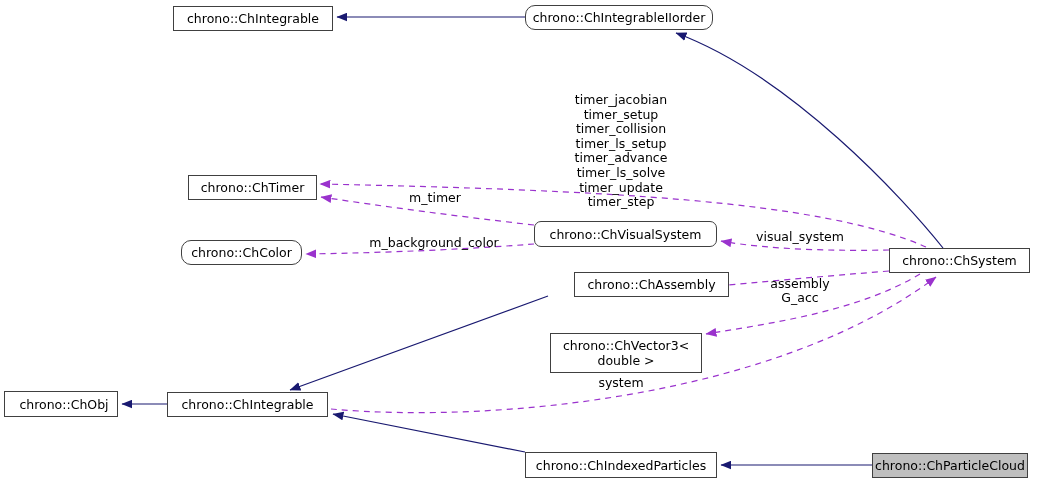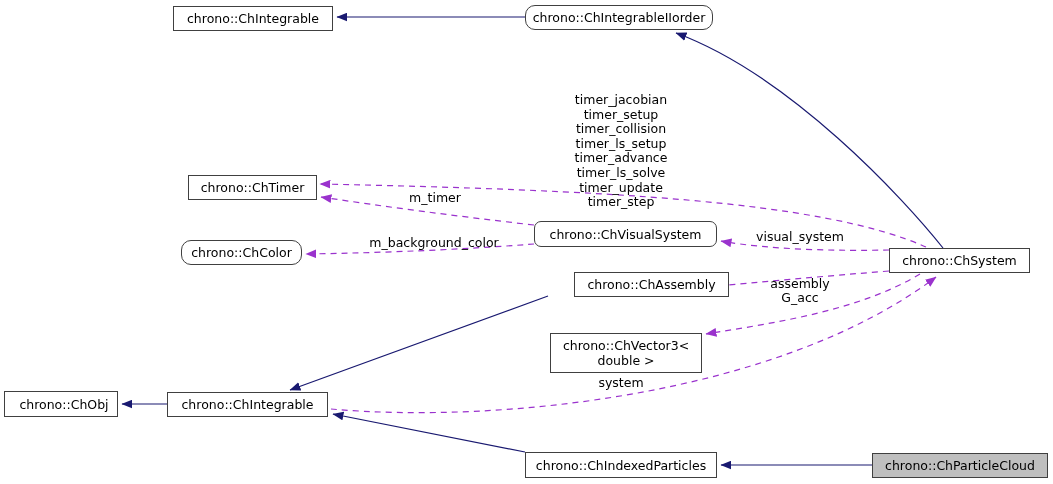--- a/index.html
+++ b/index.html
@@ -87,15 +87,15 @@
   <div class="node" style="left:188px;top:175px;width:129px;height:25px;">chrono::ChTimer</div>
   <div class="node" style="left:181px;top:240px;width:121px;height:25px;border-radius:10px;">chrono::ChColor</div>
   <div class="node" style="left:534px;top:221px;width:183px;height:26px;border-radius:7px;">chrono::ChVisualSystem</div>
   <div class="node" style="left:574px;top:272px;width:155px;height:25px;">chrono::ChAssembly</div>
   <div class="node" style="left:550px;top:322px;width:152px;height:40px;margin-top:11px;">chrono::ChVector3&lt;
 double &gt;</div>
   <div class="node" style="left:889px;top:248px;width:141px;height:25px;">chrono::ChSystem</div>
   <div class="node" style="left:4px;top:391px;width:114px;height:26px;padding-left:6px;">chrono::ChObj</div>
   <div class="node" style="left:167px;top:392px;width:161px;height:25px;">chrono::ChIntegrable</div>
   <div class="node" style="left:525px;top:452px;width:192px;height:26px;">chrono::ChIndexedParticles</div>
-  <div class="node highlight" style="left:872px;top:453px;width:176px;height:25px;">chrono::ChParticleCloud</div>
+  <div class="node highlight" style="left:872px;top:453px;width:156px;height:25px;">chrono::ChParticleCloud</div>
 
 </div>
 
 </body></html>

